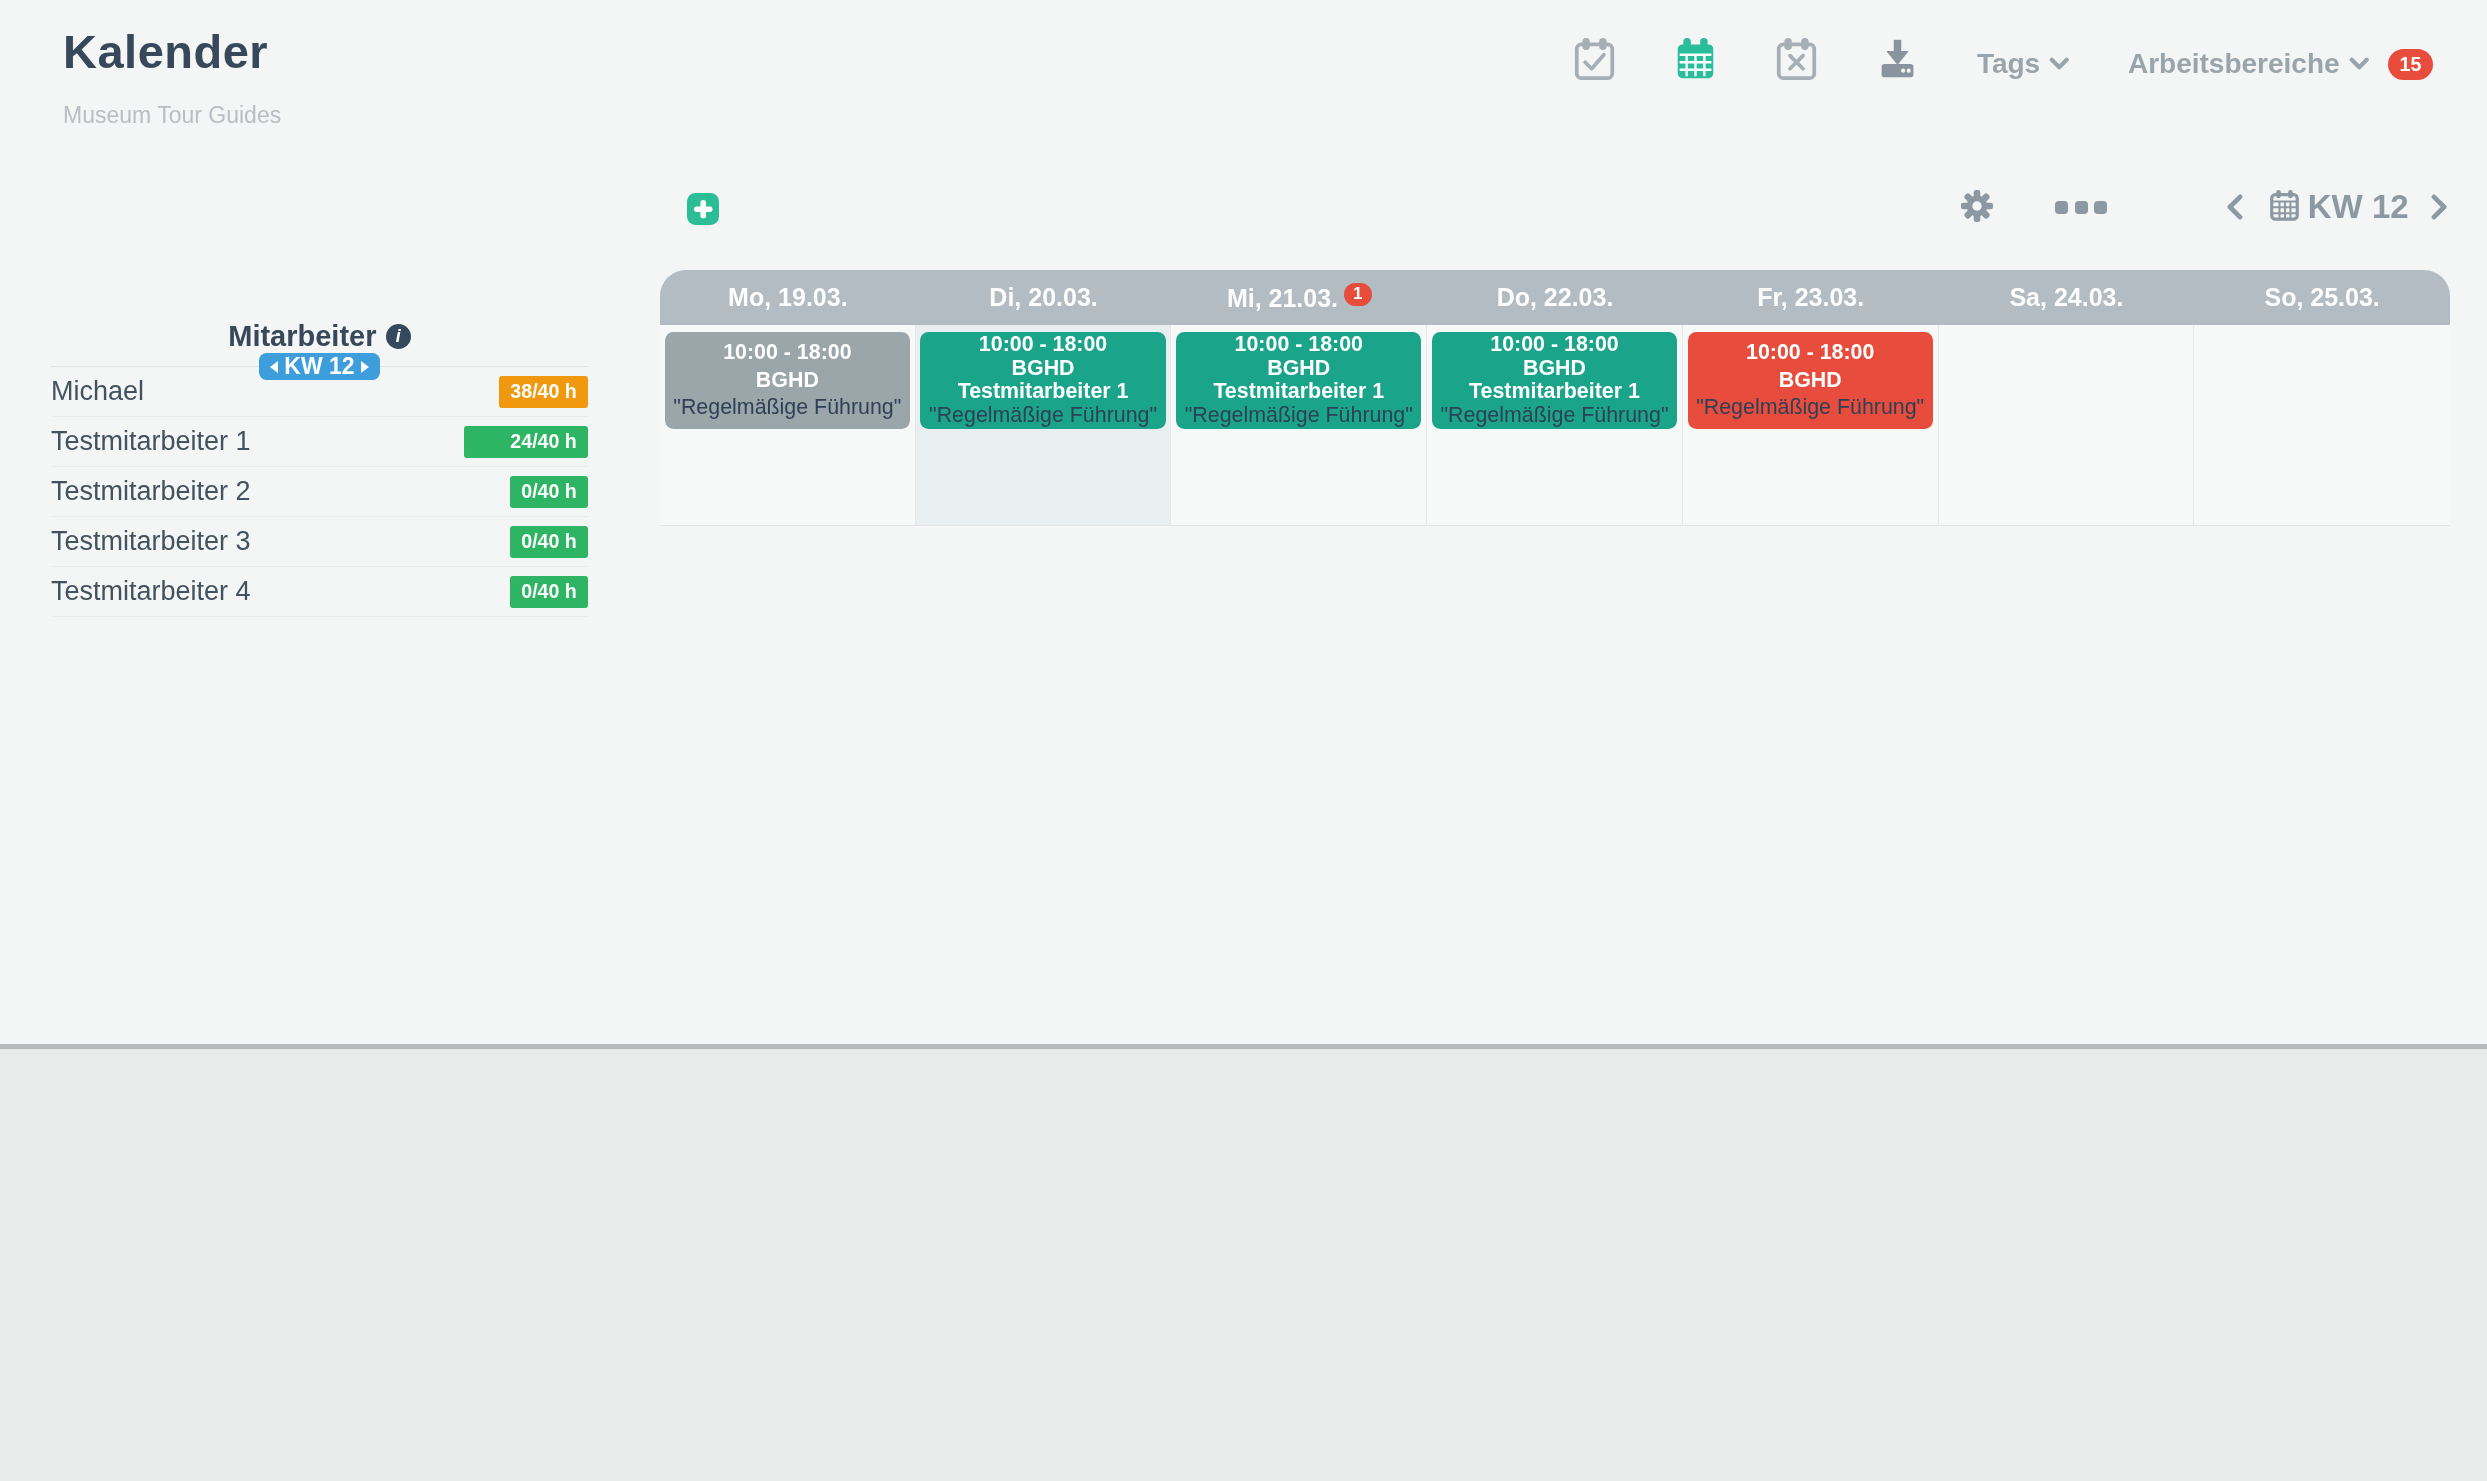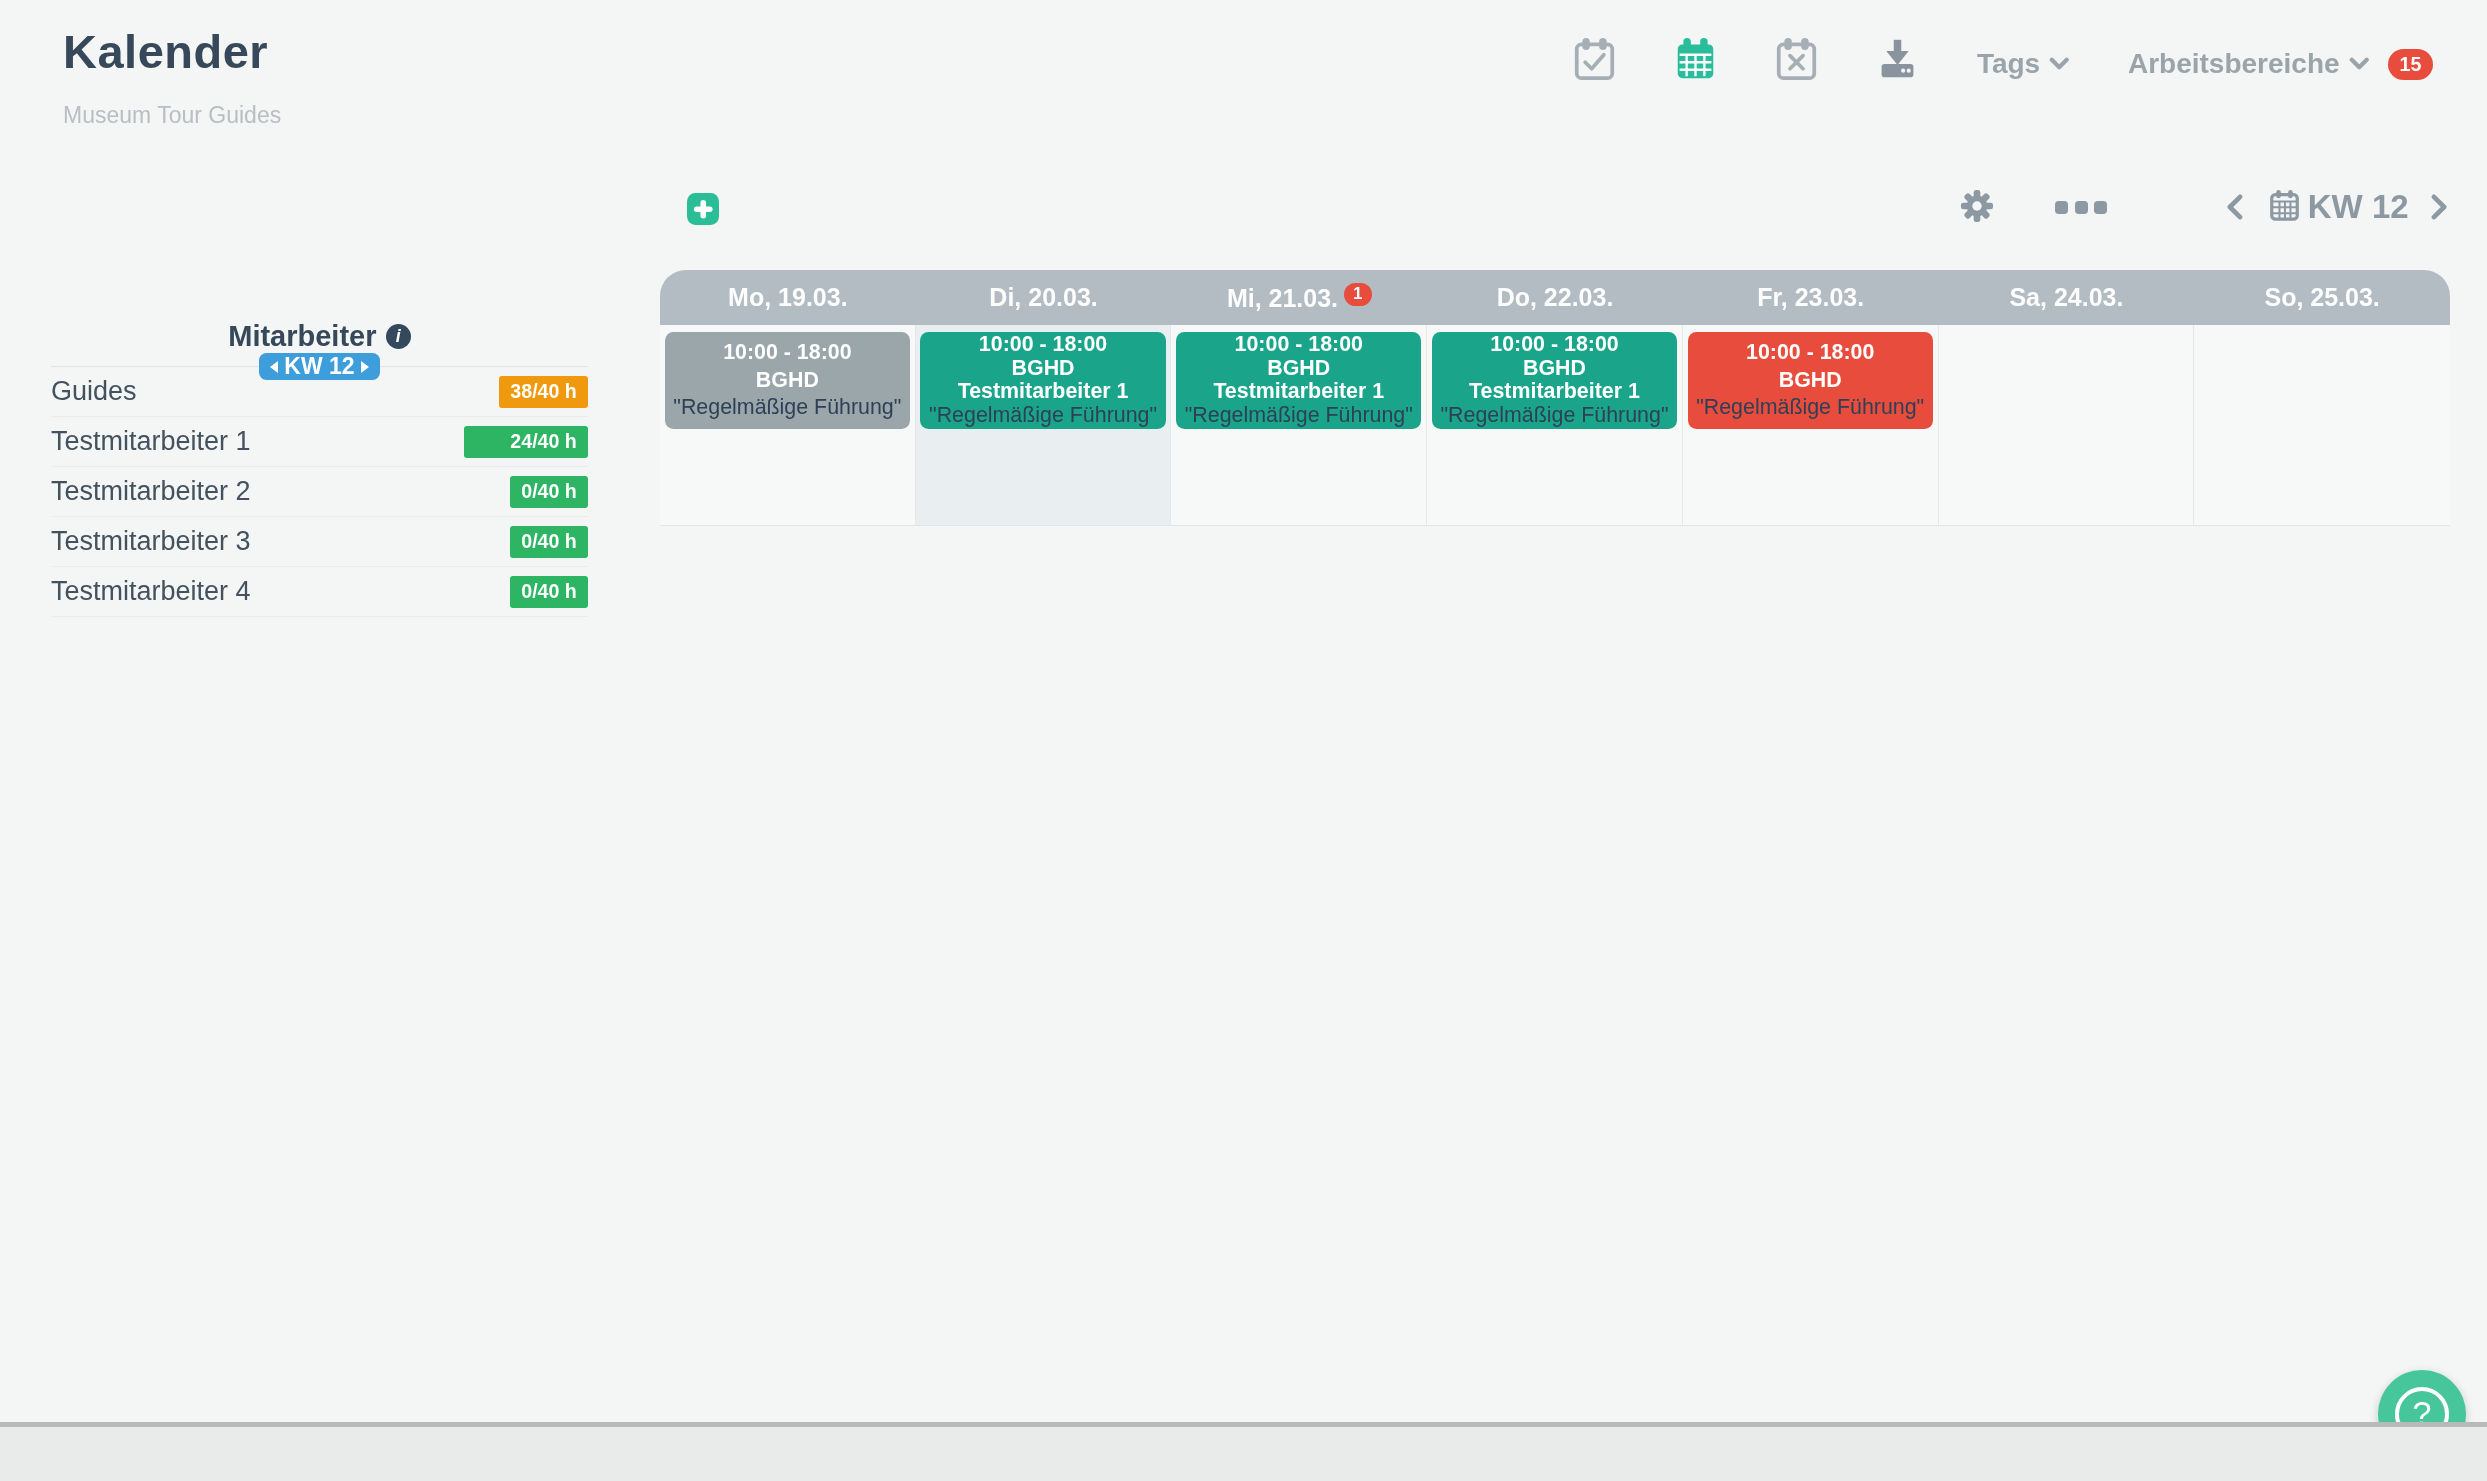--- a/index.html
+++ b/index.html
@@ -1,18 +1,18 @@
 <!DOCTYPE html>
 <html style="font-size:15px"><head>
 <meta charset="utf-8">
 <style>
   * { margin:0; padding:0; box-sizing:border-box; }
   html,body { background:#e9eaea; }
   body { font-family:"Liberation Sans","DejaVu Sans",sans-serif; }
-  .page { position:relative; width:2487px; height:1427px; background:#f4f5f5; overflow:hidden; }
+  .page { position:relative; width:2487px; height:1049px; background:#f4f5f5; overflow:hidden; }
   .bottom-edge { position:absolute; left:0; bottom:0; width:100%; height:4.7px; background:#b7b9ba; }
 
   
   .app-header { position:absolute; left:63px; top:24px; }
   .app-title { font-size:47px; font-weight:bold; color:#36485a; letter-spacing:0.5px; }
   .app-subtitle { margin-top:23px; font-size:23px; color:#b8bec3; }
 
   .topbar-right { position:absolute; top:37px; right:54px; display:flex; align-items:flex-end; gap:58px; }
   .topbar-right svg { display:block; }
   .tb-icon { cursor:pointer; }
@@ -272,21 +272,21 @@
         <span class="info-icon">i</span>
       </span>
       <span class="kw-badge">
         <span class="tri-left"></span>
         <span class="kw-badge-text">KW 12</span>
         <span class="tri-right"></span>
       </span>
     </div>
 
     <div class="member-row">
-      <span class="member-name">Guides</span>
+      <span class="member-name">Michael</span>
       <span class="hours-badge" style="background-color: rgb(240, 153, 14);">38/40 h</span>
     </div>
     <div class="member-row">
       <span class="member-name">Testmitarbeiter 1</span>
       <span class="hours-badge" style="background-color: rgb(45, 181, 99); padding-left: 46px;">24/40 h</span>
     </div>
     <div class="member-row">
       <span class="member-name">Testmitarbeiter 2</span>
       <span class="hours-badge" style="background-color: rgb(45, 181, 99);">0/40 h</span>
     </div>

